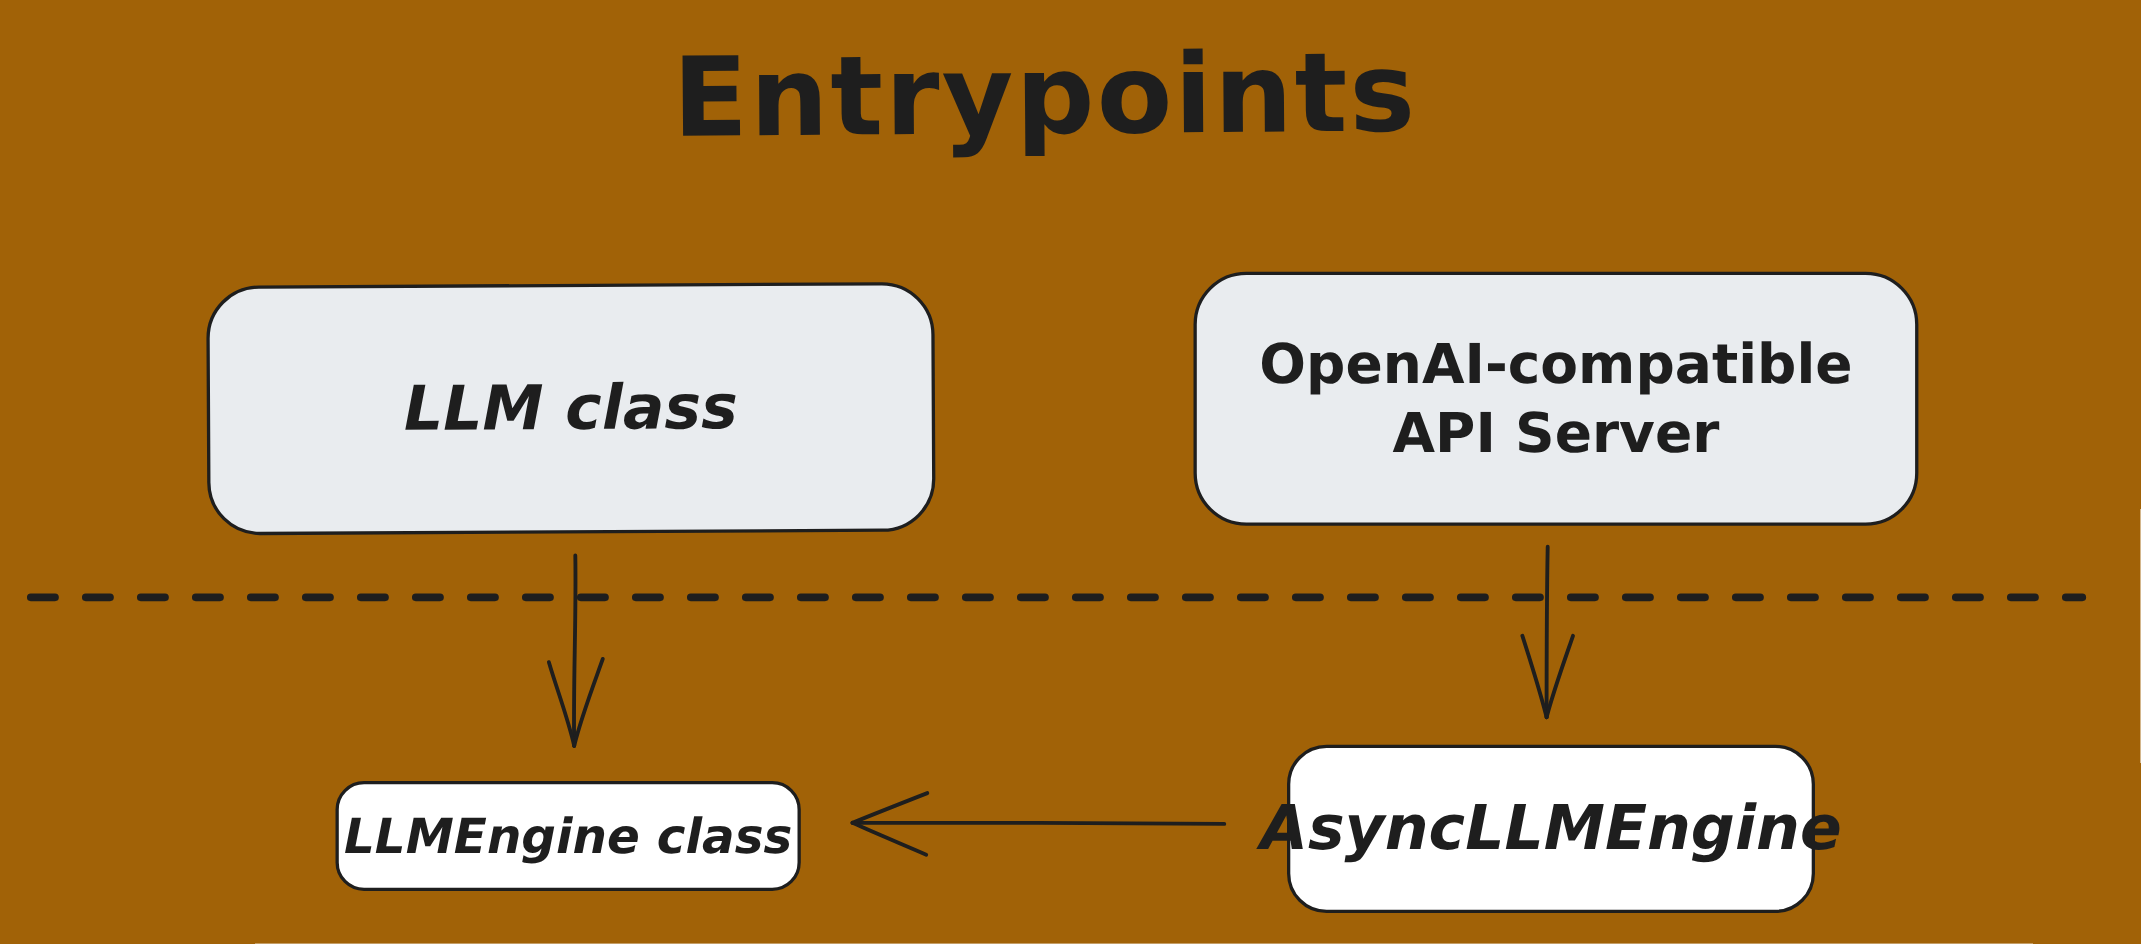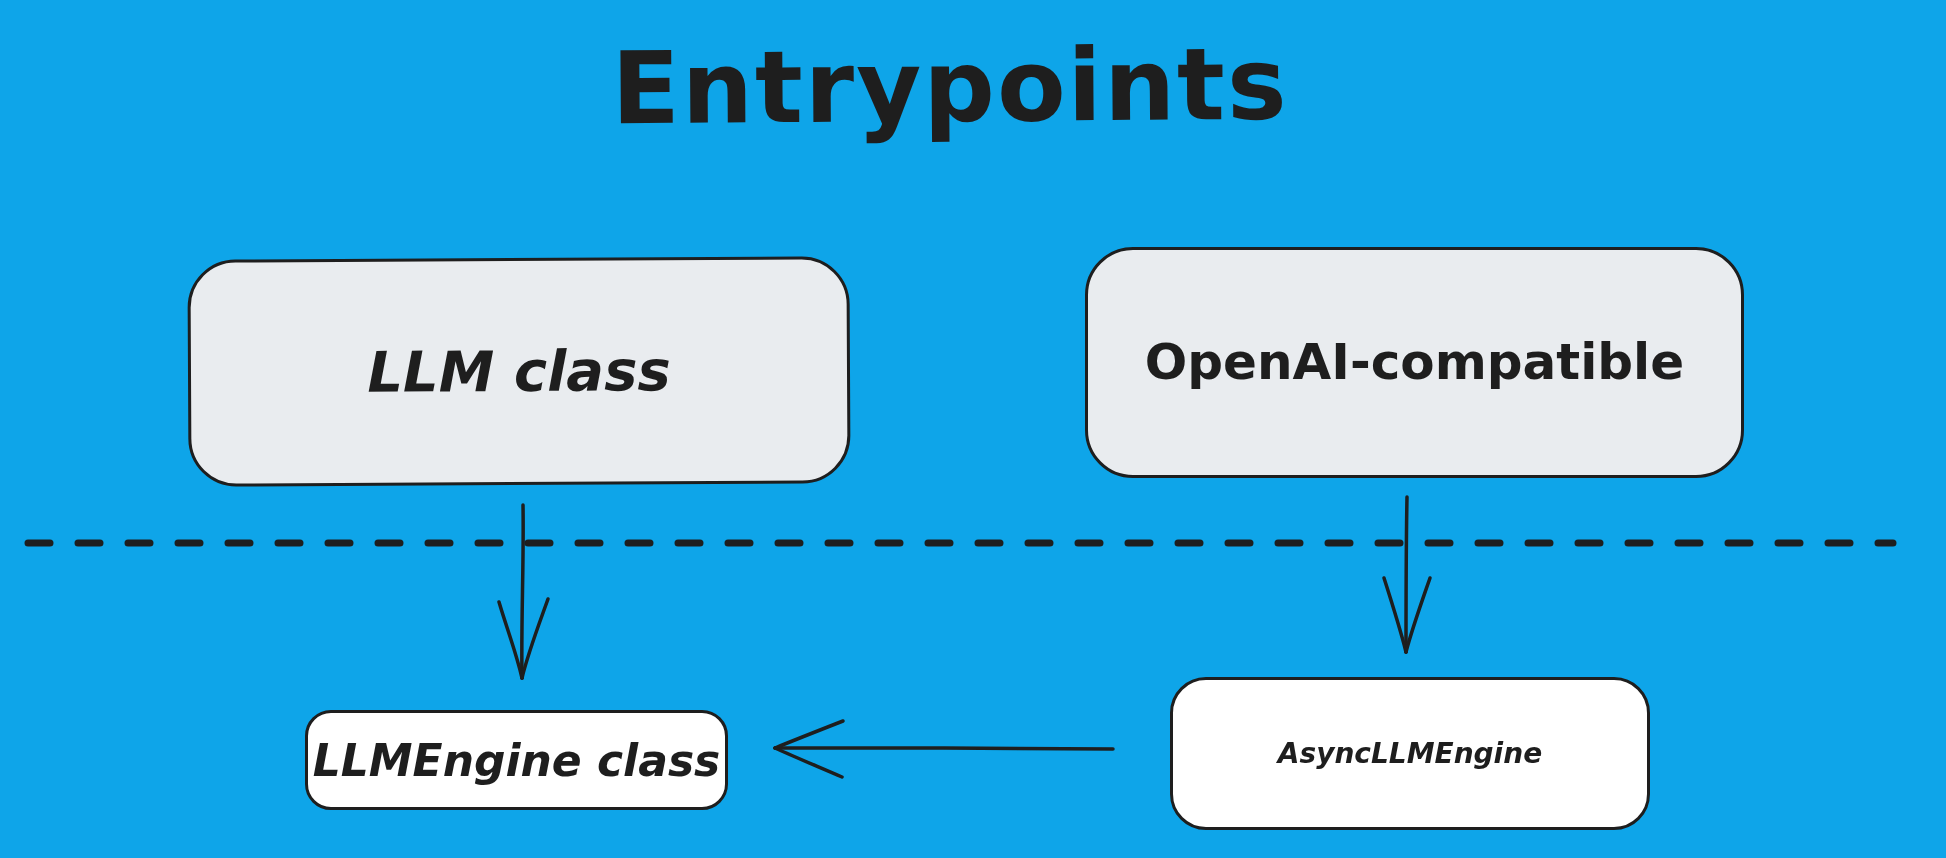--- a/index.html
+++ b/index.html
@@ -8,21 +8,21 @@
     background: #ffffff;
     width: 1946px;
     height: 858px;
     overflow: hidden;
     font-family: "DejaVu Sans", "Liberation Sans", sans-serif;
   }
   .canvas {
     position: relative;
     width: 1946px;
     height: 858px;
-    background: #0ea5e9;
+    background: #a16207;
     color: #1e1e1e;
   }
   .title {
     position: absolute;
     left: 0;
     top: 28px;
     width: 1900px;
     text-align: center;
     font-size: 100px;
     font-weight: 700;
@@ -66,21 +66,21 @@
     border-radius: 26px;
     font-size: 44px;
     font-style: italic;
     font-weight: 600;
     text-align: right;
   }
   .box-asyncengine {
     left: 1170px; top: 677px;
     width: 480px; height: 153px;
     border-radius: 36px;
-    font-size: 28px;
+    font-size: 56px;
     font-style: italic;
     font-weight: 600;
   }
   .connector-layer {
     position: absolute;
     left: 0; top: 0;
     width: 1946px;
     height: 858px;
     pointer-events: none;
   }
@@ -115,20 +115,21 @@
     </g>
   </svg>
 
   <div class="box fill-gray box-llm">
     <span>LLM class</span>
   </div>
 
   <div class="box fill-gray box-openai">
     <span>
       <span style="display:block;">OpenAI-compatible</span>
+      <span style="display:block;">API Server</span>
     </span>
   </div>
 
   <div class="box fill-white box-llmengine">
     <span>LLMEngine class</span>
   </div>
 
   <div class="box fill-white box-asyncengine">
     <span>
       <span style="display:block;">AsyncLLMEngine</span>

